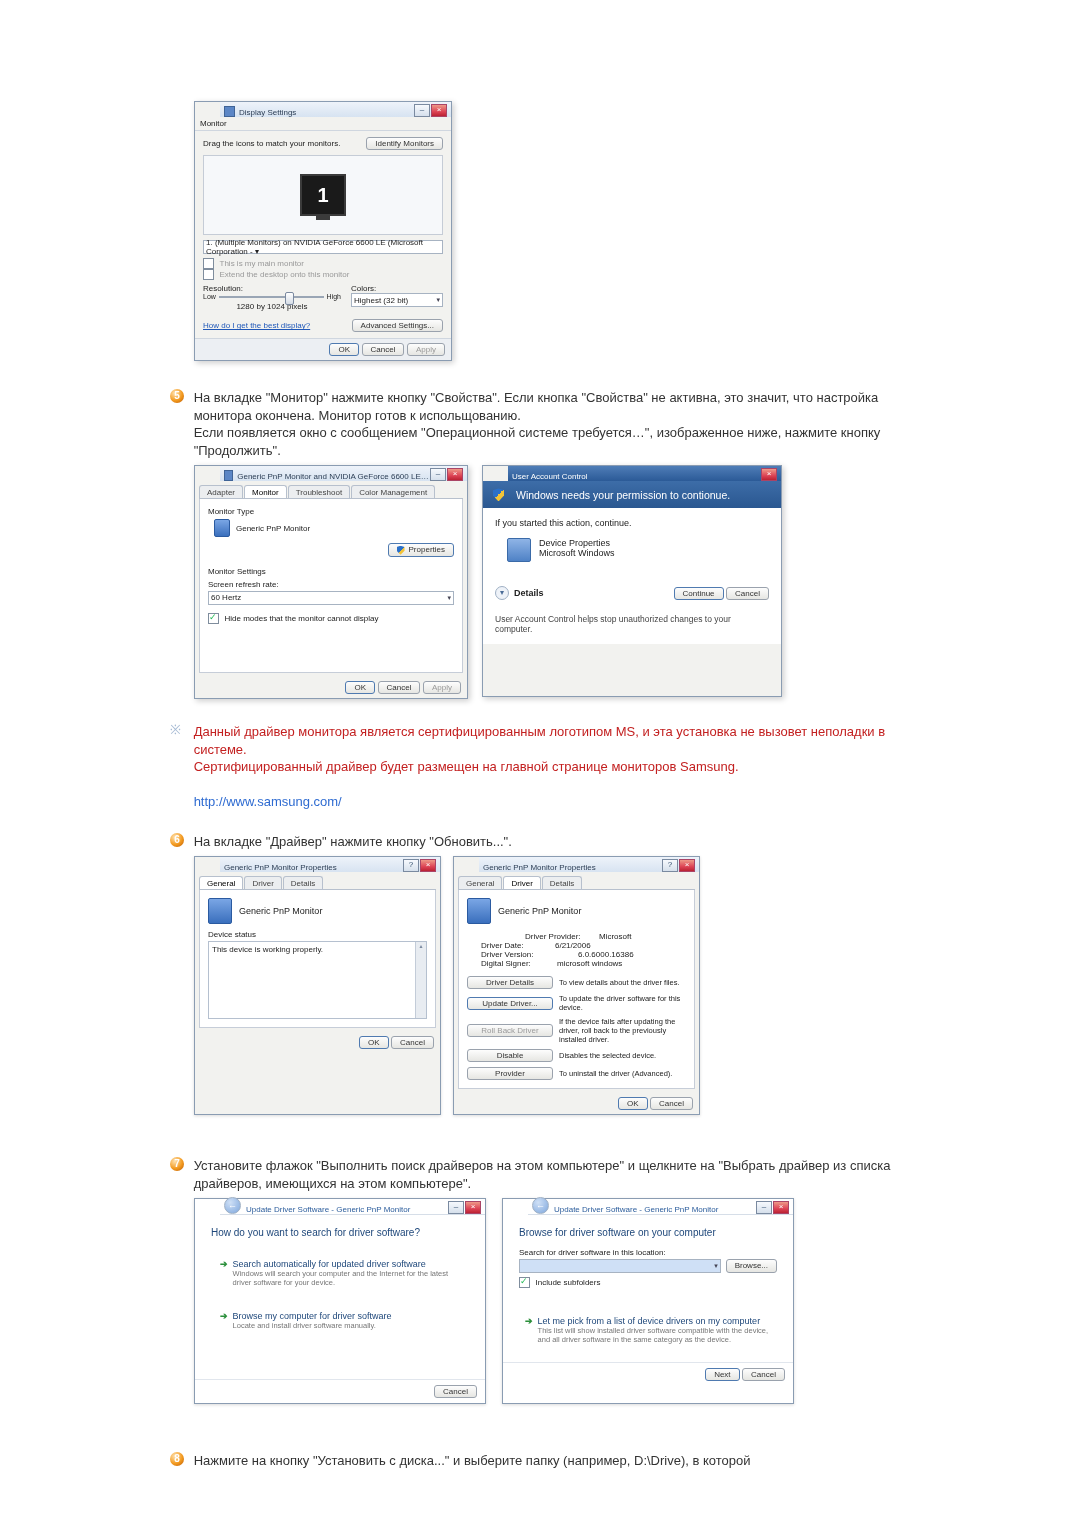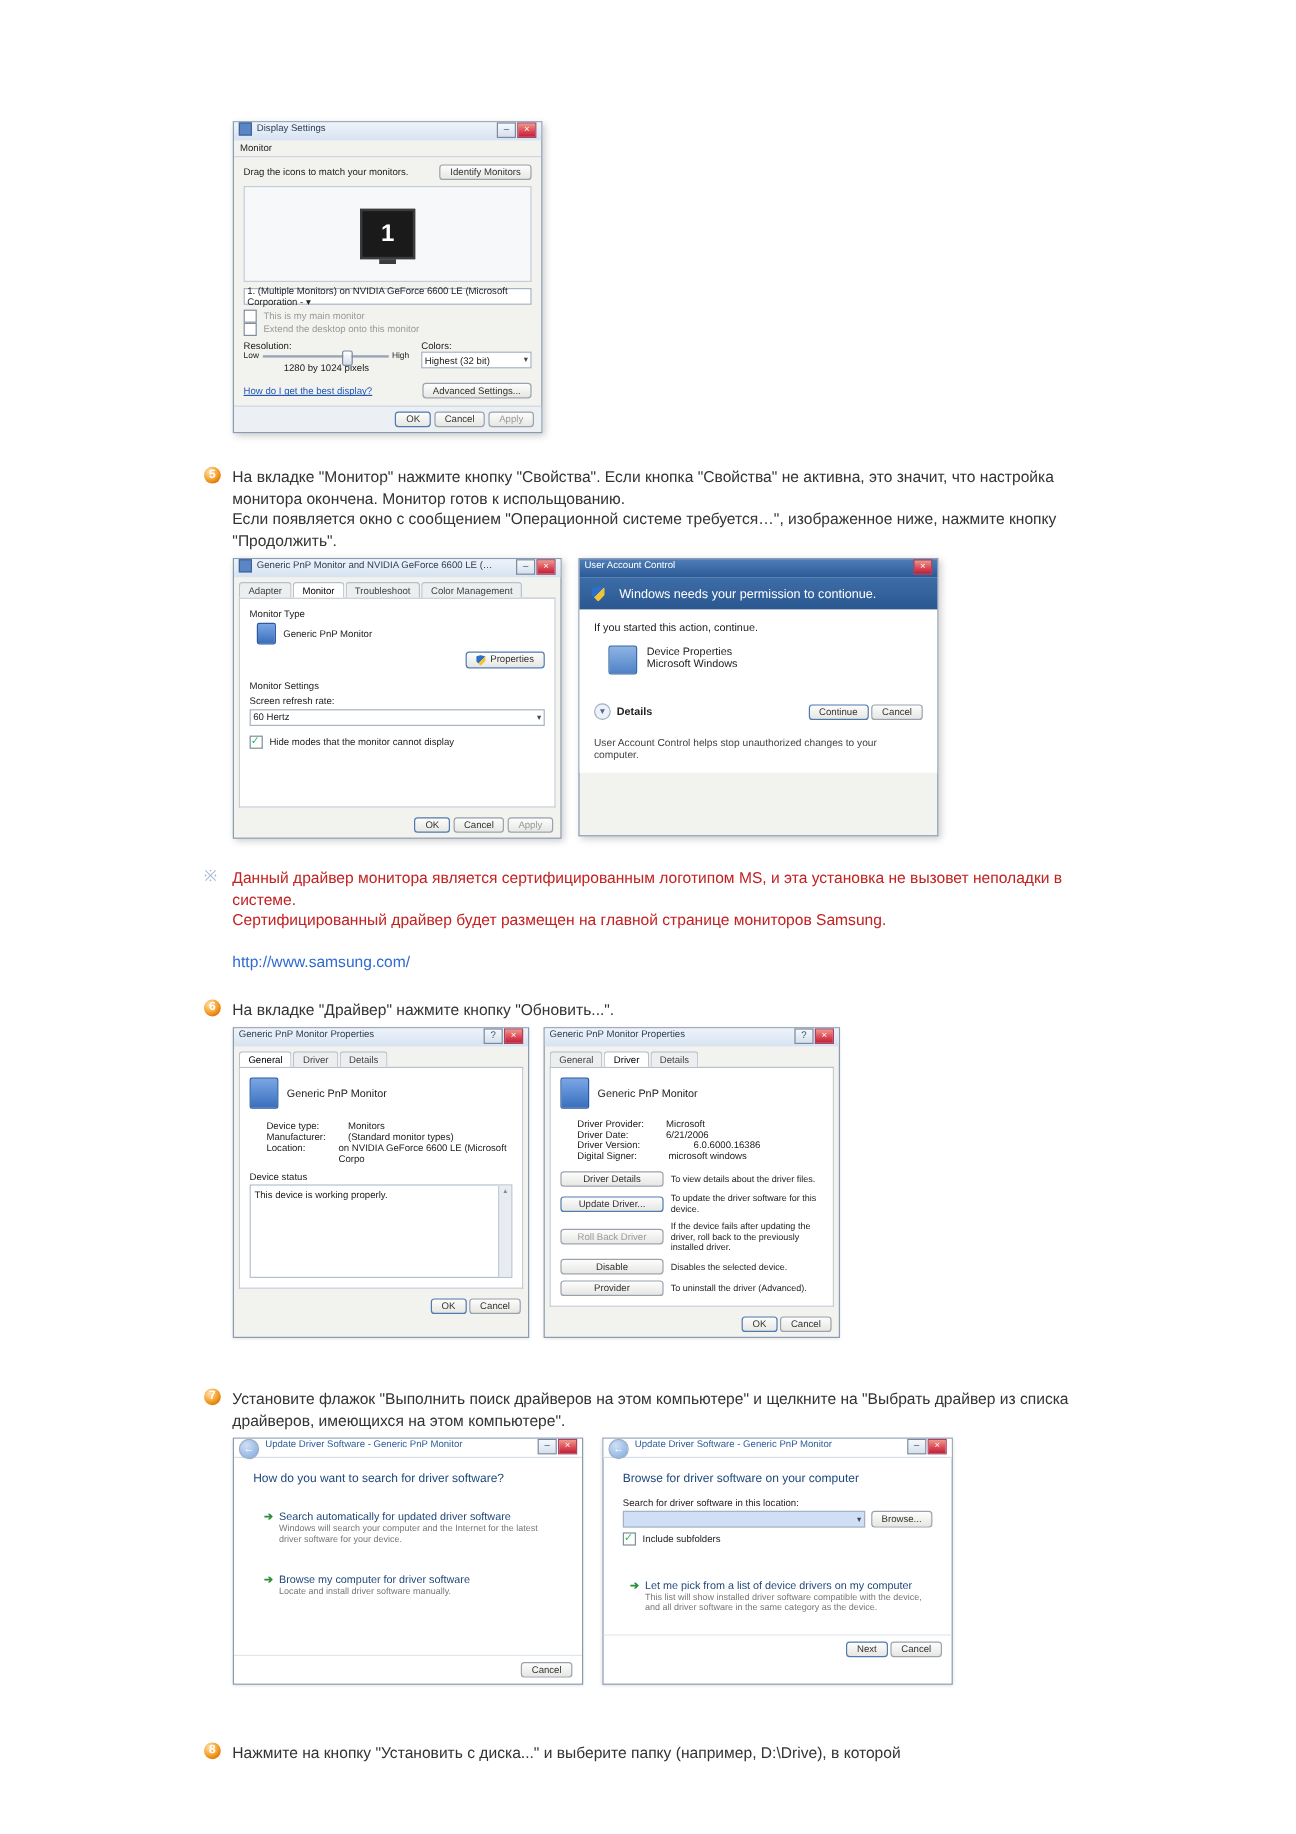--- a/index.html
+++ b/index.html
@@ -29,24 +29,25 @@
     border: 1px solid #8a9cb2;
     box-shadow: 0 1px 3px rgba(0,0,0,0.15);
     font-size: 9px;
     color: #222;
     position: relative;
   }
   .win .titlebar {
     height: 15px;
     background: linear-gradient(#eef3fa,#d7e3f1);
     display: flex;
-    align-items: flex-start;
+    align-items: flex-end;
     padding: 0 4px;
     font-size: 8px;
     color: #2c3e55;
+    margin-left: 25px;
   }
   .win .titlebar .ticon {
     width: 9px; height: 9px; background:#5b86c6; margin-right:4px; border:1px solid #3f6396;
   }
   .win .titlebar .spacer { flex:1; }
   .closebox {
     display:inline-flex; gap:1px;
   }
   .closebox .c {
     width:14px; height:11px; border:1px solid #a46; background:linear-gradient(#e98,#d45 60%,#b23); color:#fff; font-size:8px; line-height:10px; text-align:center;
@@ -330,34 +331,20 @@
         <div class="tabstrip">
           <div class="tab active">General</div>
           <div class="tab">Driver</div>
           <div class="tab">Details</div>
         </div>
         <div style="margin:0 4px 4px 4px;background:#fff;border:1px solid #c6cdd8;border-top:none;padding:8px;">
           <div style="display:flex;gap:7px;align-items:center;">
             <div class="prop-icon"></div>
             <span style="font-size:9px;">Generic PnP Monitor</span>
           </div>
-          <div style="font-size:8px;margin:10px 0 0 14px;">
-            <div style="display:flex;">
-                <span style="width:68px;">Device type:</span>
-                <span>Monitors</span>
-              </div>
-            <div style="display:flex;">
-                <span style="width:68px;">Manufacturer:</span>
-                <span>(Standard monitor types)</span>
-              </div>
-            <div style="display:flex;">
-                <span style="width:68px;">Location:</span>
-                <span>on NVIDIA GeForce 6600 LE (Microsoft Corpo</span>
-              </div>
-          </div>
           <div style="font-size:8px;margin-top:6px;">Device status</div>
           <div style="border:1px solid #b5c0cf;height:70px;padding:3px;font-size:8px;margin-top:2px;position:relative;">
             <span>This device is working properly.</span>
             <div style="position:absolute;right:0;top:0;bottom:0;width:10px;background:#e8ecf1;border-left:1px solid #c3ccd8;">
               <div style="font-size:6px;text-align:center;color:#7b8aa0;">▴</div>
             </div>
           </div>
         </div>
         <div style="padding:4px 6px;text-align:right;">
           <span class="btn def">OK</span>
@@ -379,21 +366,21 @@
           <div class="tab active">Driver</div>
           <div class="tab">Details</div>
         </div>
         <div style="margin:0 4px 4px 4px;background:#fff;border:1px solid #c6cdd8;border-top:none;padding:8px;">
           <div style="display:flex;gap:7px;align-items:center;">
             <div class="prop-icon"></div>
             <span style="font-size:9px;">Generic PnP Monitor</span>
           </div>
           <div style="font-size:8px;margin:8px 0 0 14px;">
             <div style="display:flex;">
-                <span style="width:74px;">Driver Provider:</span>
+                <span style="width:74px;margin-left:44px;">Driver Provider:</span>
                 <span>Microsoft</span>
               </div>
             <div style="display:flex;">
                 <span style="width:74px;">Driver Date:</span>
                 <span>6/21/2006</span>
               </div>
             <div style="display:flex;">
                 <span style="width:97px;">Driver Version:</span>
                 <span>6.0.6000.16386</span>
               </div>

